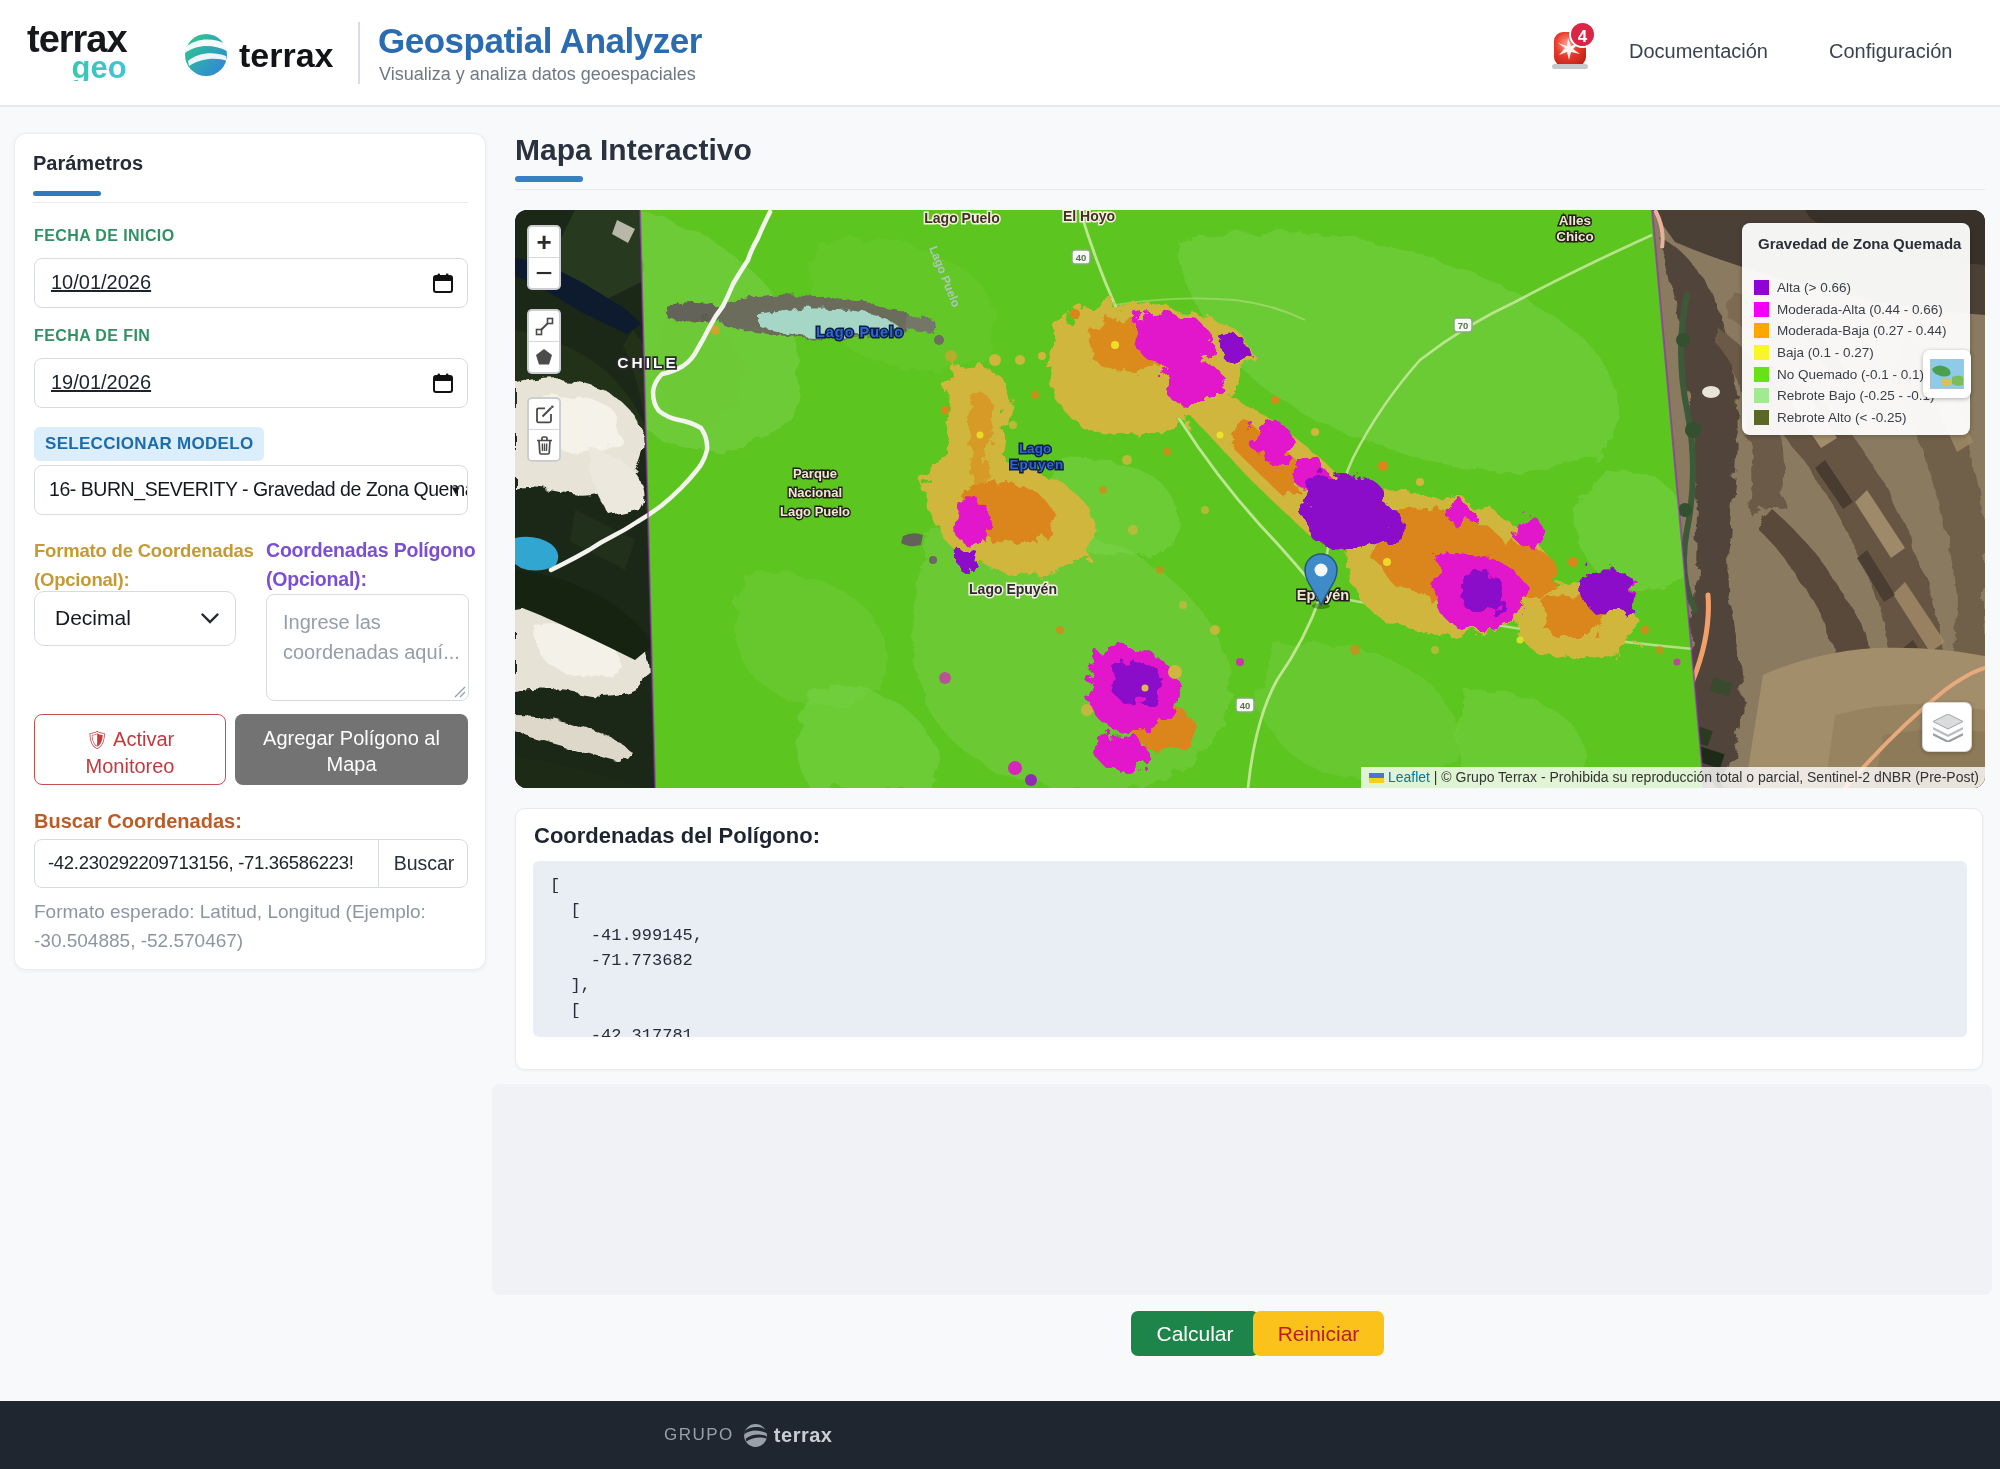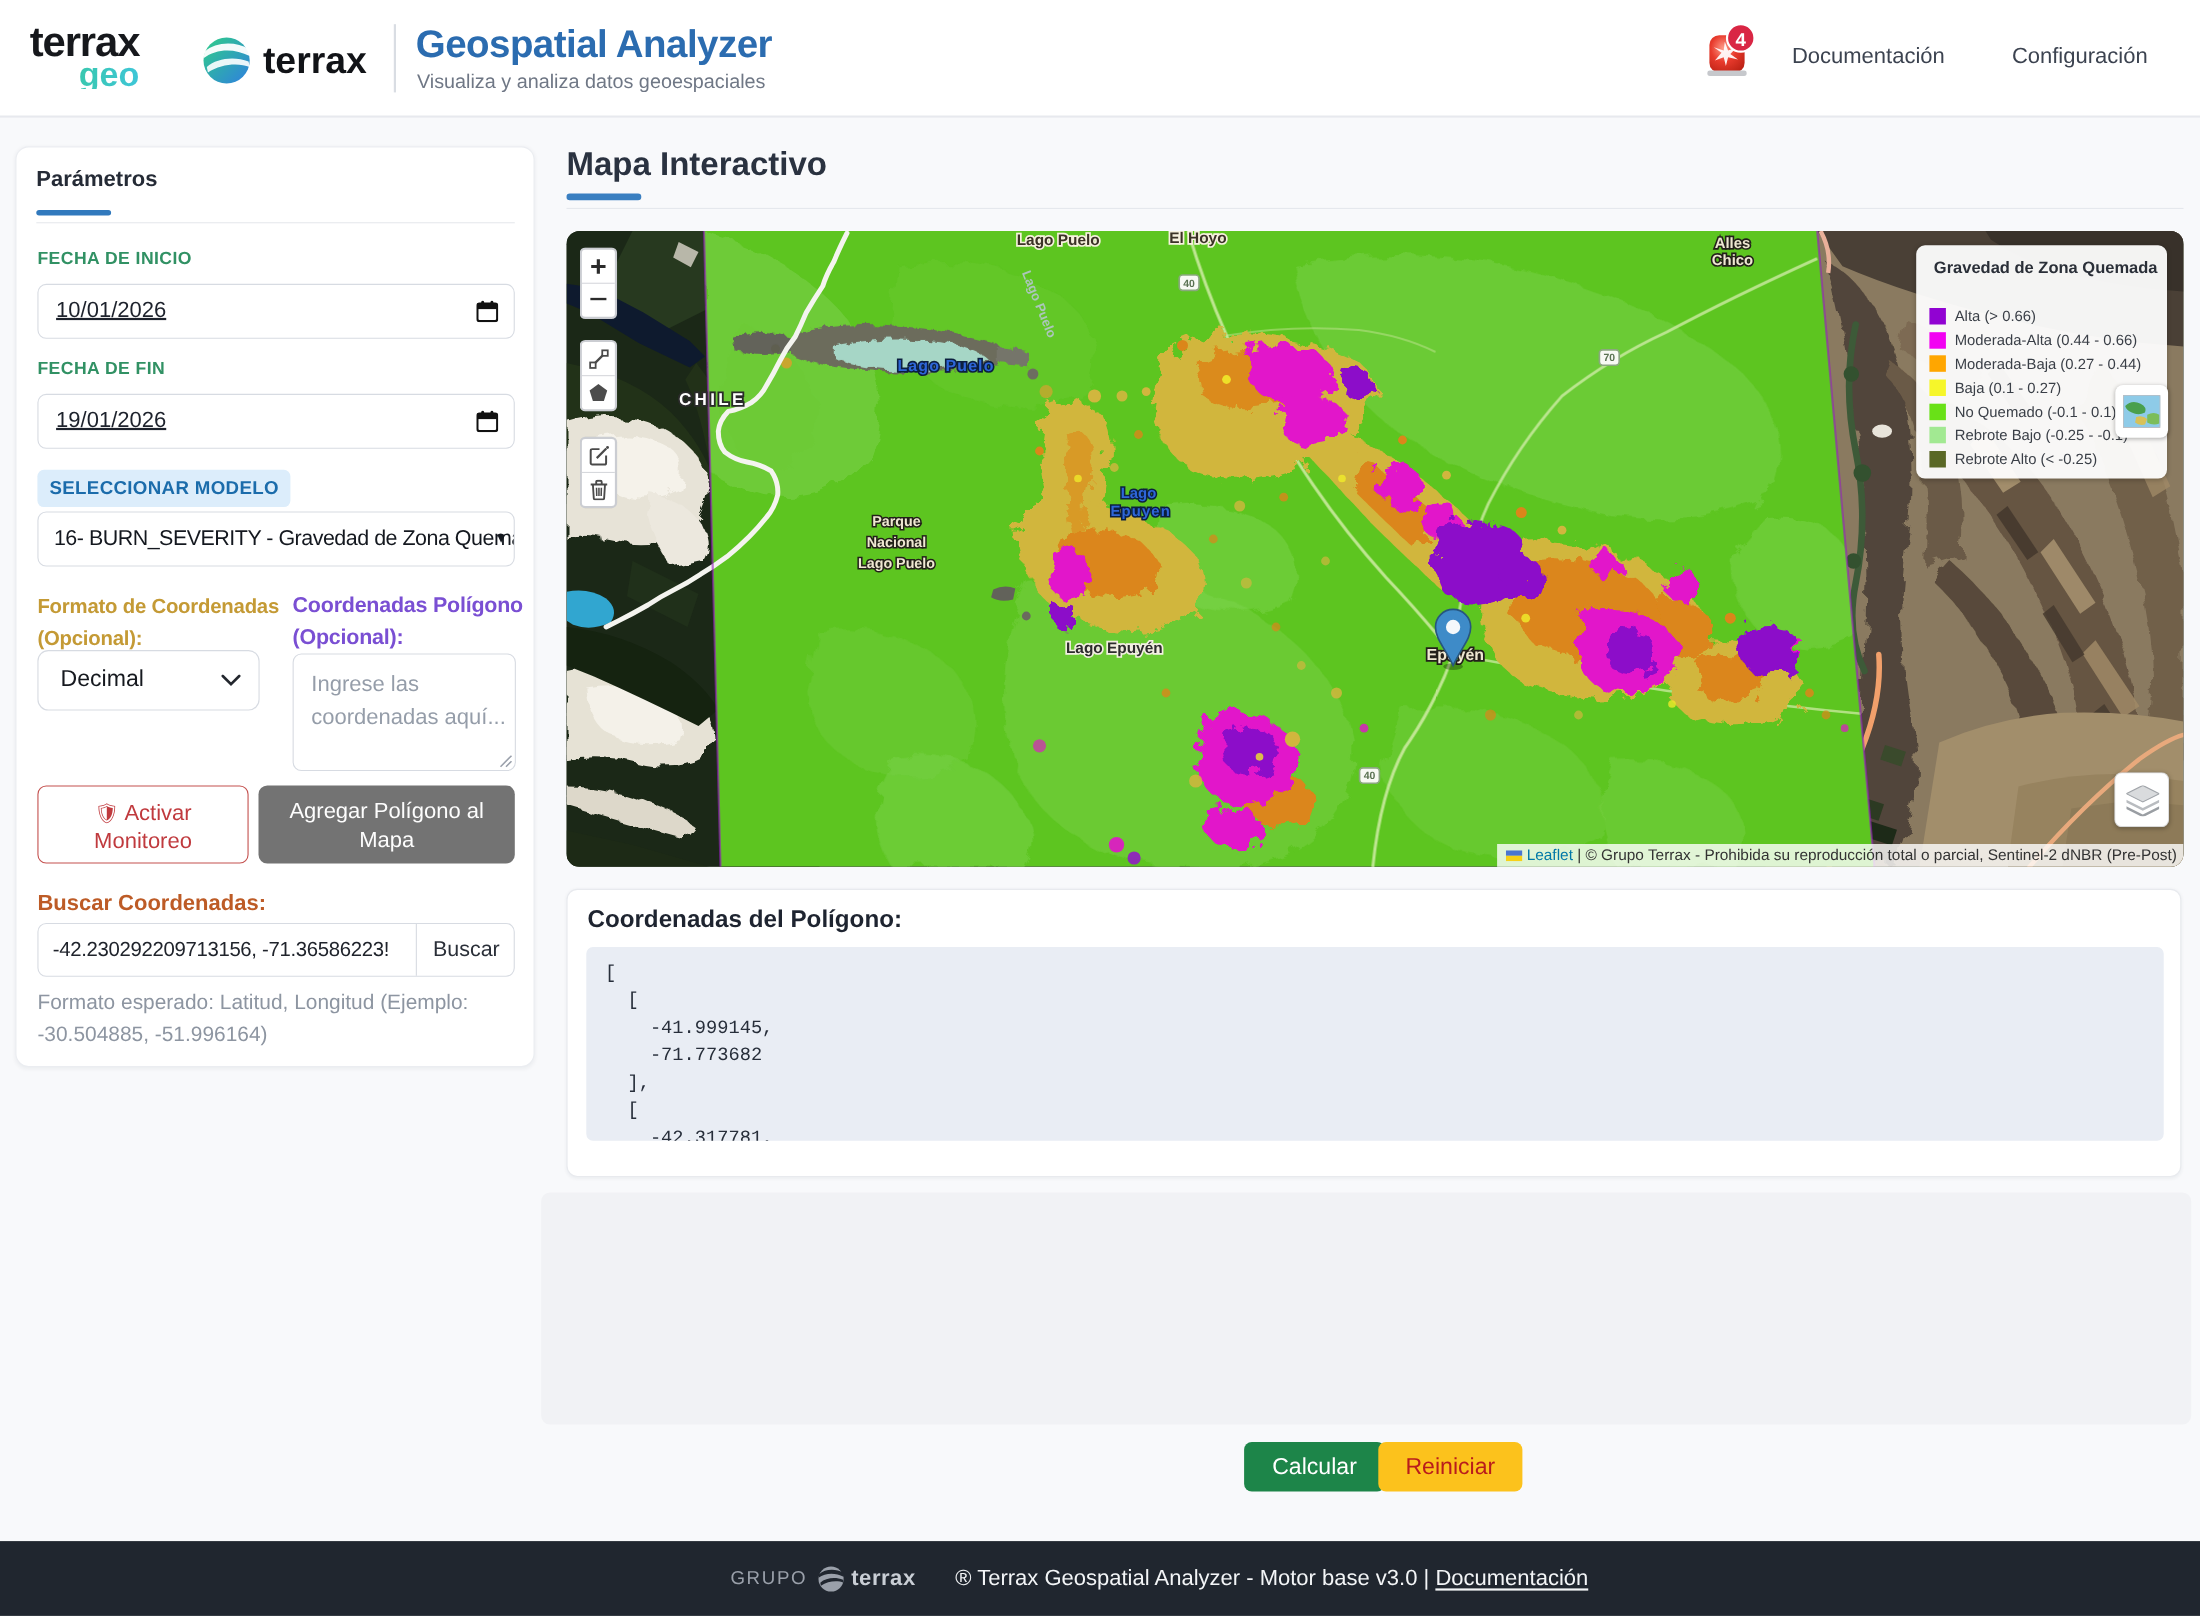--- a/index.html
+++ b/index.html
@@ -162,21 +162,21 @@
   </div>
 
   <div class="btn-act"><span style="font-size:18px;">🛡</span> Activar<br>Monitoreo</div>
   <div class="btn-agr">Agregar Polígono al<br>Mapa</div>
 
   <div class="lbl-buscar">Buscar Coordenadas:</div>
   <div class="srch">
     <div class="in">-42.230292209713156, -71.36586223!</div>
     <div class="bt">Buscar</div>
   </div>
-  <div class="sb-help">Formato esperado: Latitud, Longitud (Ejemplo: -30.504885, -51.996164)</div>
+  <div class="sb-help">Formato esperado: Latitud, Longitud (Ejemplo: -30.504885, -52.570467)</div>
 </div>
 
 <div class="main-h1">Mapa Interactivo</div>
 <div class="main-bar"></div>
 <div class="main-line"></div>
 
 <div id="map">
 <svg class="base" width="1470" height="578" viewBox="0 0 1470 578">
   <defs>
     <clipPath id="ovl">
@@ -521,15 +521,14 @@
 
 <div id="footer">
   <div class="wrap">
     <span class="f-grupo">GRUPO</span>
     <svg width="25" height="25" viewBox="0 0 46 46" style="margin-left:9px;">
       <circle cx="23" cy="23" r="21" fill="#9aa0aa"></circle>
       <path d="M2 21 C14 12 30 12 44 19 L44 13 C31 5 13 6 3 15 Z" fill="#20262f"></path>
       <path d="M6 34 C18 26 34 25 44 29 L43 24 C30 19 14 21 5 29 Z" fill="#20262f"></path>
     </svg>
     <span class="f-terrax" style="margin-left:6px;">terrax</span>
-    <span class="f-text">® Terrax Geospatial Analyzer - Motor base v3.0 | <u>Documentación</u></span>
   </div>
 </div>
 
 </body></html>

